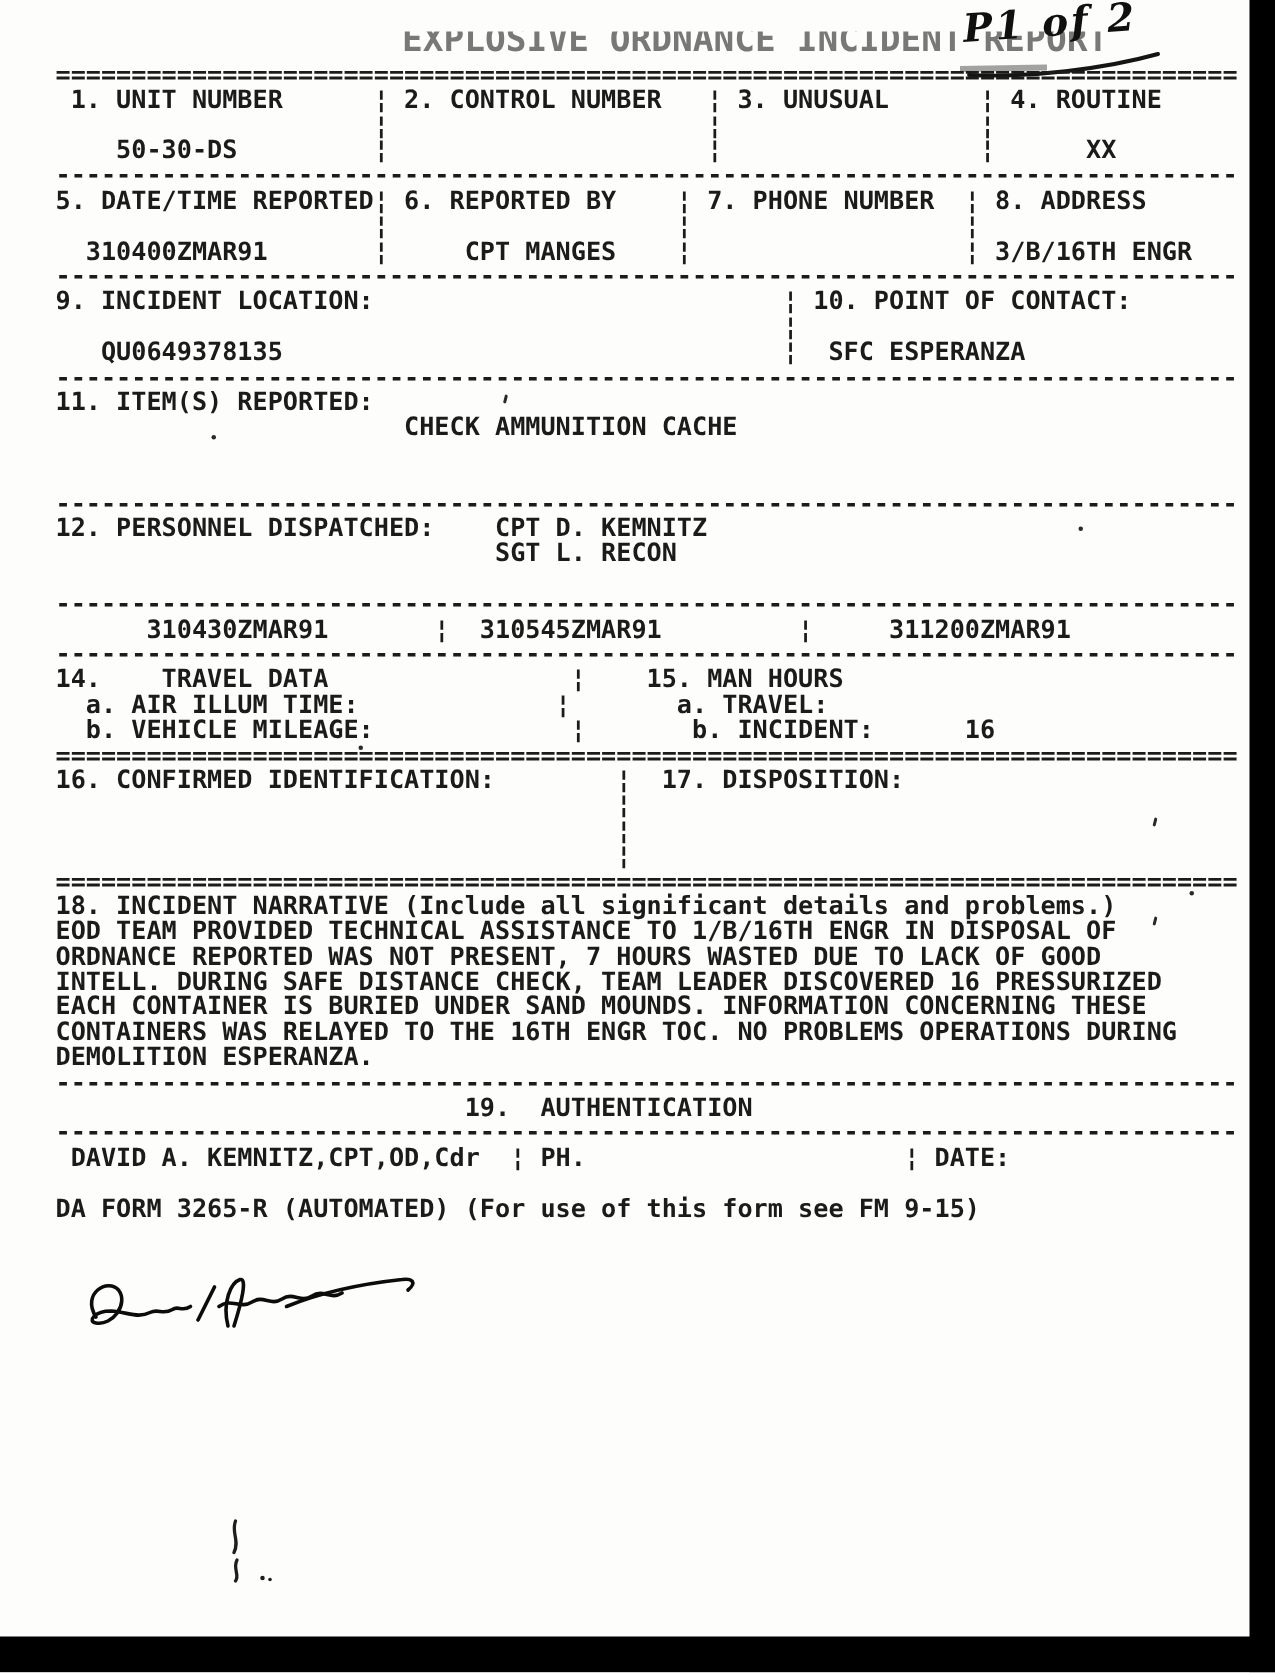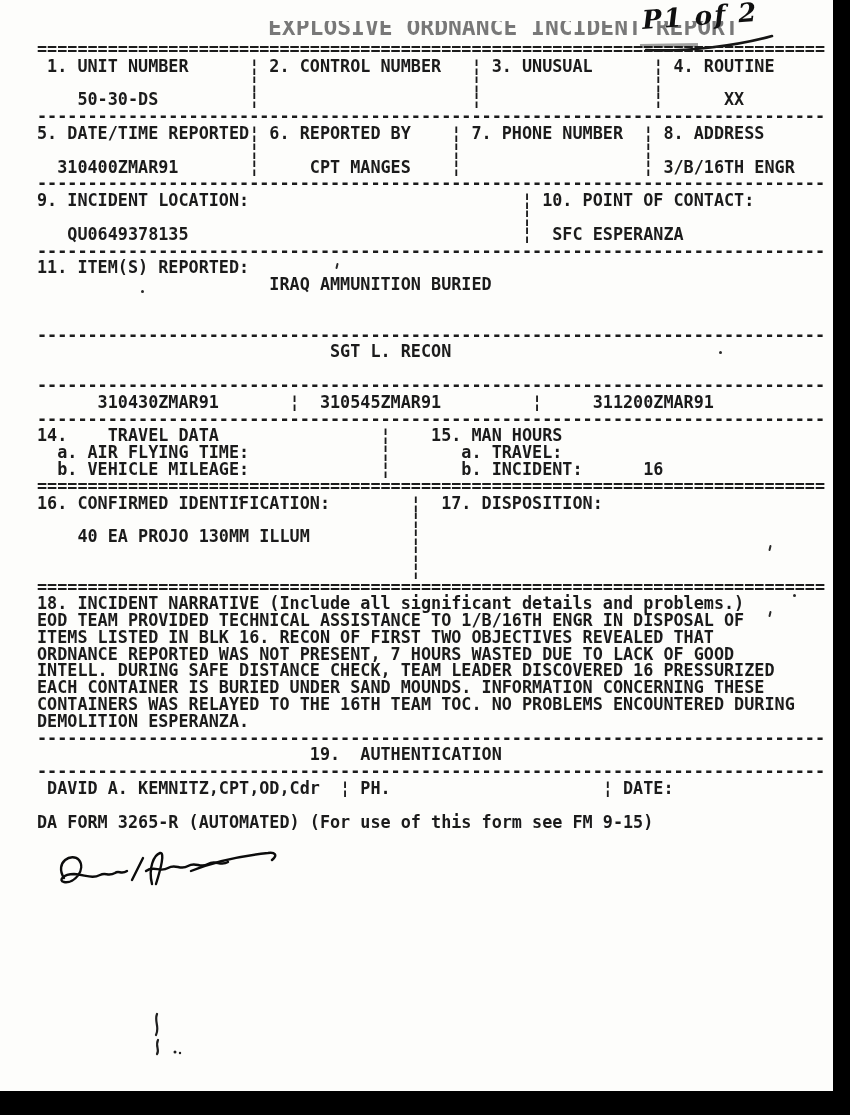--- a/index.html
+++ b/index.html
@@ -65,46 +65,45 @@
     <div class="ln">------------------------------------------------------------------------------</div>
     <div class="ln">5. DATE/TIME REPORTED¦ 6. REPORTED BY    ¦ 7. PHONE NUMBER  ¦ 8. ADDRESS</div>
     <div class="ln">                     ¦                   ¦                  ¦</div>
     <div class="ln">  310400ZMAR91       ¦     CPT MANGES    ¦                  ¦ 3/B/16TH ENGR</div>
     <div class="ln">------------------------------------------------------------------------------</div>
     <div class="ln">9. INCIDENT LOCATION:                           ¦ 10. POINT OF CONTACT:</div>
     <div class="ln">                                                ¦</div>
     <div class="ln">   QU0649378135                                 ¦  SFC ESPERANZA</div>
     <div class="ln">------------------------------------------------------------------------------</div>
     <div class="ln">11. ITEM(S) REPORTED:</div>
-    <div class="ln">                       IRAQ AMMUNITION BURIED</div>
+    <div class="ln">                       CHECK AMMUNITION CACHE</div>
     <div class="ln"></div>
     <div class="ln"></div>
     <div class="ln">------------------------------------------------------------------------------</div>
+    <div class="ln">12. PERSONNEL DISPATCHED:    CPT D. KEMNITZ</div>
     <div class="ln">                             SGT L. RECON</div>
     <div class="ln"></div>
     <div class="ln">------------------------------------------------------------------------------</div>
     <div class="ln">      310430ZMAR91       ¦  310545ZMAR91         ¦     311200ZMAR91</div>
     <div class="ln">------------------------------------------------------------------------------</div>
     <div class="ln">14.    TRAVEL DATA                ¦    15. MAN HOURS</div>
-    <div class="ln">  a. AIR FLYING TIME:             ¦       a. TRAVEL:</div>
+    <div class="ln">  a. AIR ILLUM TIME:             ¦       a. TRAVEL:</div>
     <div class="ln">  b. VEHICLE MILEAGE:             ¦       b. INCIDENT:      16</div>
     <div class="ln">==============================================================================</div>
     <div class="ln">16. CONFIRMED IDENTIFICATION:        ¦  17. DISPOSITION:</div>
     <div class="ln">                                     ¦</div>
-    <div class="ln">    40 EA PROJO 130MM ILLUM          ¦</div>
     <div class="ln">                                     ¦</div>
     <div class="ln">                                     ¦</div>
     <div class="ln">==============================================================================</div>
     <div class="ln">18. INCIDENT NARRATIVE (Include all significant details and problems.)</div>
     <div class="ln">EOD TEAM PROVIDED TECHNICAL ASSISTANCE TO 1/B/16TH ENGR IN DISPOSAL OF</div>
-    <div class="ln">ITEMS LISTED IN BLK 16. RECON OF FIRST TWO OBJECTIVES REVEALED THAT</div>
     <div class="ln">ORDNANCE REPORTED WAS NOT PRESENT, 7 HOURS WASTED DUE TO LACK OF GOOD</div>
     <div class="ln">INTELL. DURING SAFE DISTANCE CHECK, TEAM LEADER DISCOVERED 16 PRESSURIZED</div>
     <div class="ln">EACH CONTAINER IS BURIED UNDER SAND MOUNDS. INFORMATION CONCERNING THESE</div>
-    <div class="ln">CONTAINERS WAS RELAYED TO THE 16TH TEAM TOC. NO PROBLEMS ENCOUNTERED DURING</div>
+    <div class="ln">CONTAINERS WAS RELAYED TO THE 16TH ENGR TOC. NO PROBLEMS OPERATIONS DURING</div>
     <div class="ln">DEMOLITION ESPERANZA.</div>
     <div class="ln">------------------------------------------------------------------------------</div>
     <div class="ln">                           19.  AUTHENTICATION</div>
     <div class="ln">------------------------------------------------------------------------------</div>
     <div class="ln"> DAVID A. KEMNITZ,CPT,OD,Cdr  ¦ PH.                     ¦ DATE:</div>
     <div class="ln"></div>
     <div class="ln">DA FORM 3265-R (AUTOMATED) (For use of this form see FM 9-15)</div>
   </div>
 
   <svg class="signature" width="235" height="48" viewBox="0 0 235 48">

